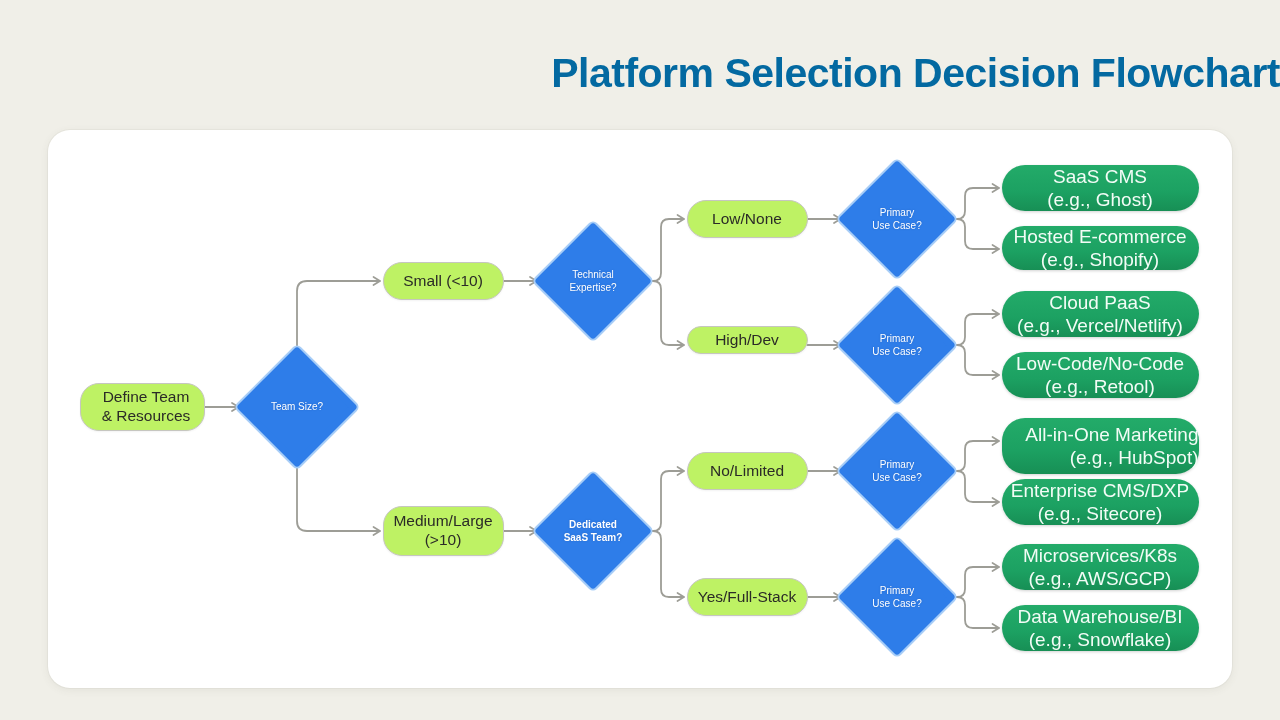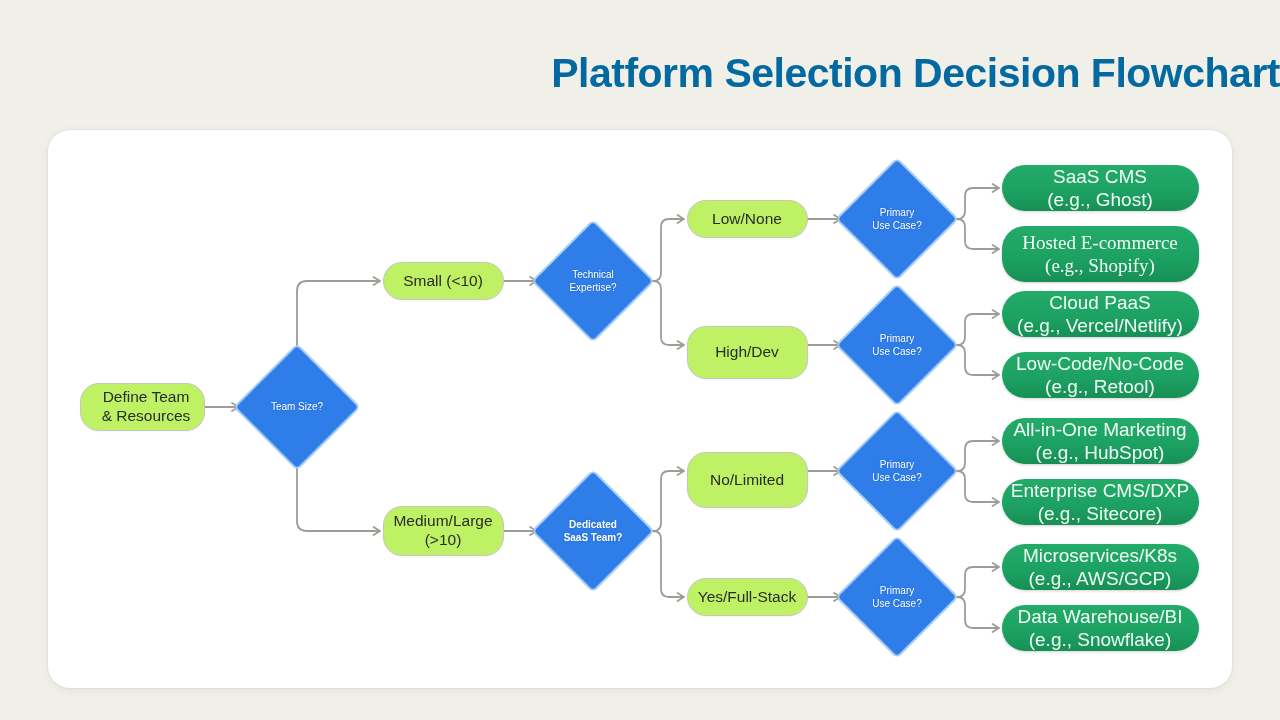--- a/index.html
+++ b/index.html
@@ -143,24 +143,24 @@
         <div>Technical</div>
         <div>Expertise?</div>
       </div>
       <div class="diamond-label" style="left: 545px; top: 401px; font-weight: bold;">
         <div>Dedicated</div>
         <div>SaaS Team?</div>
       </div>
       <div class="node process" style="left: 638.5px; top: 70px; width: 121px; height: 38px;">
         <div>Low/None</div>
       </div>
-      <div class="node process" style="left: 638.5px; top: 196px; width: 121px; height: 53px;">
+      <div class="node process" style="left: 638.5px; top: 196px; width: 121px; height: 28px;">
         <div>High/Dev</div>
       </div>
-      <div class="node process" style="left: 638.5px; top: 322px; width: 121px; height: 56px;">
+      <div class="node process" style="left: 638.5px; top: 322px; width: 121px; height: 38px;">
         <div>No/Limited</div>
       </div>
       <div class="node process" style="left: 638.5px; top: 448px; width: 121px; height: 38px;">
         <div>Yes/Full-Stack</div>
       </div>
       <div class="diamond-label" style="left: 849px; top: 89px;">
         <div>Primary</div>
         <div>Use Case?</div>
       </div>
       <div class="diamond-label" style="left: 849px; top: 215px;">
@@ -172,33 +172,33 @@
         <div>Use Case?</div>
       </div>
       <div class="diamond-label" style="left: 849px; top: 467px;">
         <div>Primary</div>
         <div>Use Case?</div>
       </div>
       <div class="node result" style="left: 953.5px; top: 35px; width: 197px; height: 46px; border-radius: 23px;">
         <div>SaaS CMS</div>
         <div>(e.g., Ghost)</div>
       </div>
-      <div class="node result" style="left: 953.5px; top: 96px; width: 197px; height: 56px; border-radius: 23px; font-family: Liberation Serif, serif;">
+      <div class="node result" style="left: 953.5px; top: 96px; width: 197px; height: 44px; border-radius: 23px;">
         <div>Hosted E-commerce</div>
         <div>(e.g., Shopify)</div>
       </div>
       <div class="node result" style="left: 953.5px; top: 161px; width: 197px; height: 46px; border-radius: 23px;">
         <div>Cloud PaaS</div>
         <div>(e.g., Vercel/Netlify)</div>
       </div>
       <div class="node result" style="left: 953.5px; top: 222px; width: 197px; height: 46px; border-radius: 23px; text-align: center;">
         <div>Low-Code/No-Code</div>
         <div>(e.g., Retool)</div>
       </div>
-      <div class="node result" style="left: 953.5px; top: 288px; width: 197px; height: 46px; border-radius: 23px;">
+      <div class="node result" style="left: 953.5px; top: 288px; width: 197px; height: 56px; border-radius: 23px; align-items: flex-end;">
         <div>All-in-One Marketing</div>
         <div>(e.g., HubSpot)</div>
       </div>
       <div class="node result" style="left: 953.5px; top: 349px; width: 197px; height: 46px; border-radius: 23px;">
         <div>Enterprise CMS/DXP</div>
         <div>(e.g., Sitecore)</div>
       </div>
       <div class="node result" style="left: 953.5px; top: 414px; width: 197px; height: 46px; border-radius: 23px;">
         <div>Microservices/K8s</div>
         <div>(e.g., AWS/GCP)</div>

